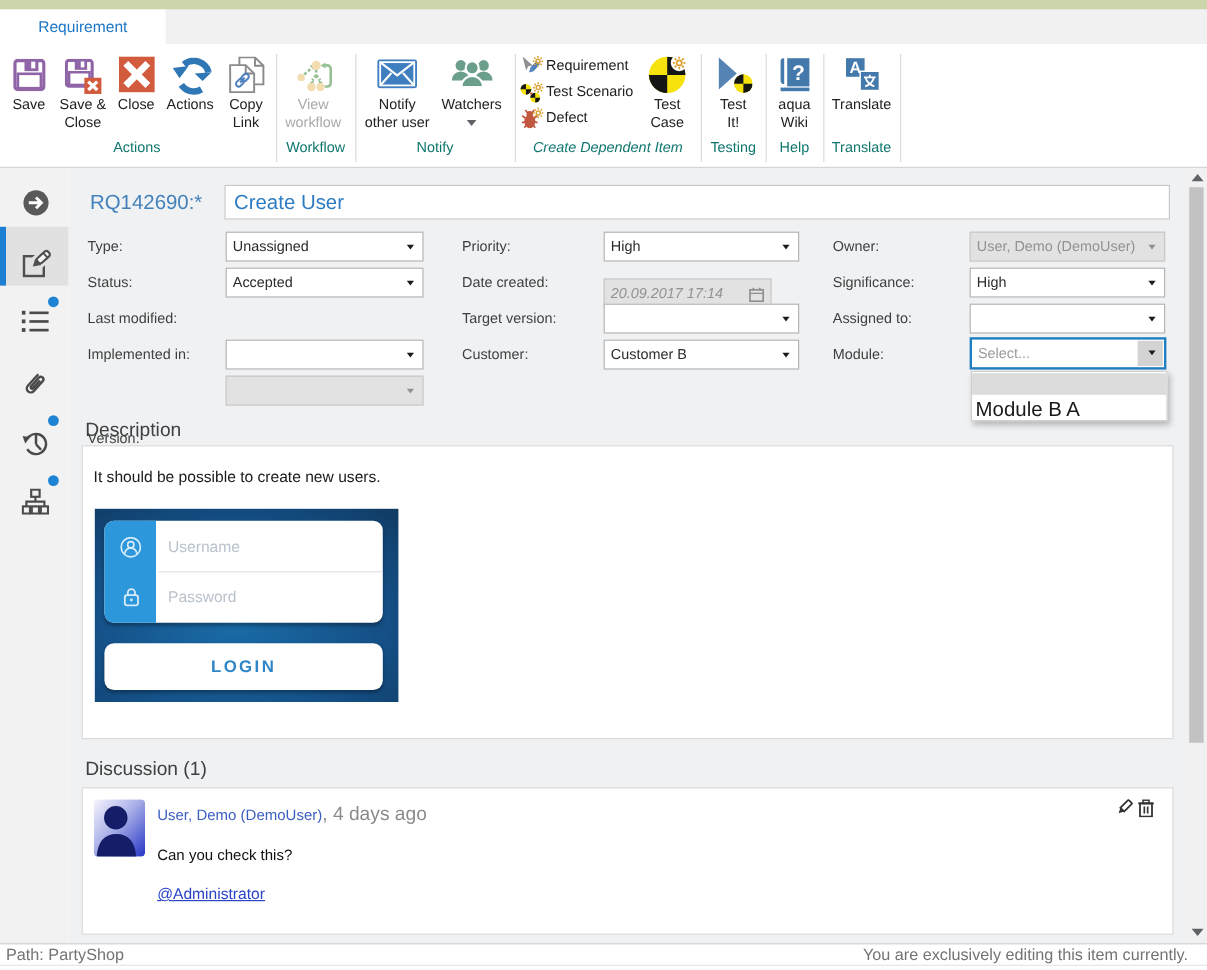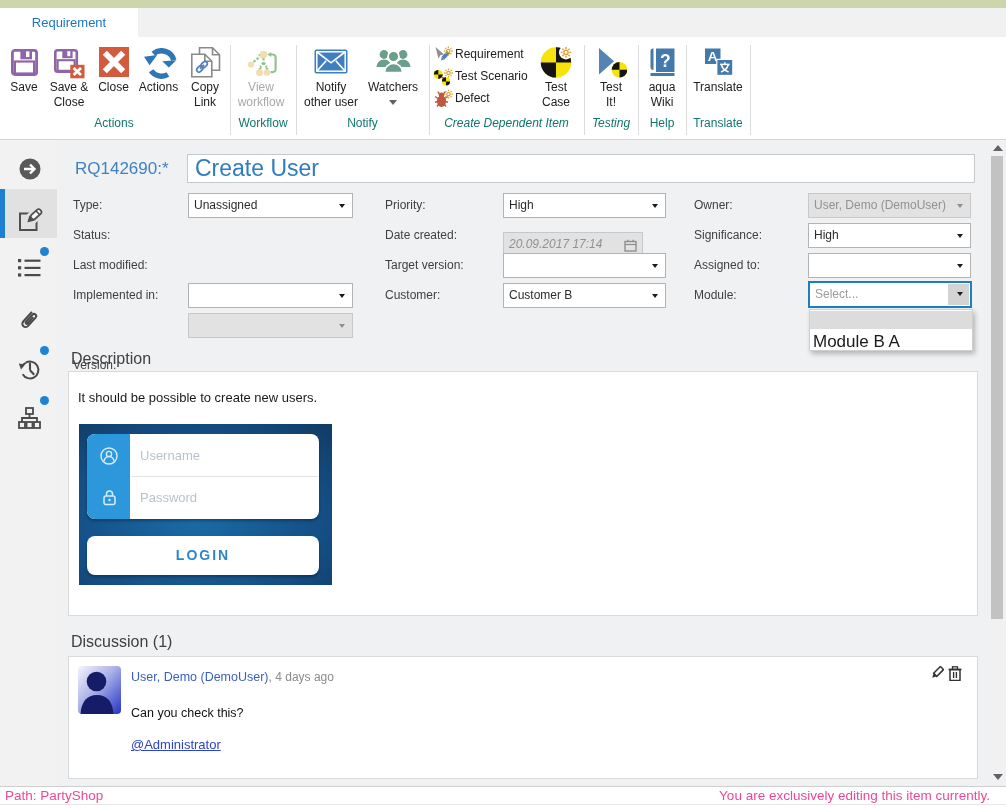--- a/index.html
+++ b/index.html
@@ -30,54 +30,54 @@
 #navbar { left:0; top:189px; width:5px; height:49px; background:#1d7fd1; }
 .navdot { position:absolute; width:9px; height:9px; border-radius:50%; background:#1f83d3; }
 
 
 #sbtrack { left:989px; top:140px; width:17px; height:646px; background:#f1f1f2; }
 #sbthumb { left:991px; top:156px; width:12px; height:463px; background:#c2c2c2; }
 .sbarrow { position:absolute; width:0; height:0; }
 
 
 #titlelab { left:75px; top:156px; width:110px; height:25px; line-height:25px; font-size:17px; color:#4381bc; }
-#titleinput { left:187px; top:154px; width:788px; height:29px; background:#fff; border:1px solid #c9c9c9; line-height:27px; font-size:23px; color:#2e7cc1; padding-left:7px; }
+#titleinput { left:187px; top:154px; width:788px; height:29px; background:#fff; border:1px solid #c9c9c9; line-height:27px; font-size:17px; color:#2e7cc1; padding-left:7px; }
 .flabel { position:absolute; width:120px; height:25px; line-height:25px; font-size:12px; color:#3f3f3f; }
 .combo { position:absolute; height:25px; background:#fff; border:1px solid #b3b3b3; line-height:23px; font-size:12px; color:#2b2b2b; padding-left:5px; }
 .combo .caret { position:absolute; right:7px; top:10px; width:0; height:0; border-left:3.5px solid transparent; border-right:3.5px solid transparent; border-top:4.5px solid #1a1a1a; }
 .combo.dis { background:#e2e2e2; border-color:#c8c8c8; color:#929292; }
 .combo.dis .caret { border-top-color:#8f8f8f; }
 .calic { position:absolute; right:5px; top:6px; }
 
 
 .sechead { position:absolute; font-size:16px; color:#404040; }
 .panel { position:absolute; left:68px; width:910px; background:#fff; border:1px solid #d9d9d9; }
 
 
 #statusbar { left:0; top:786px; width:1006px; height:22px; background:#fff; border-top:1px solid #cfcfcf; }
 #statusline { left:0; top:804px; width:1006px; height:1px; background:#e7e7e7; }
-.sbtext { position:absolute; top:788px; font-size:13.5px; color:#ec4899; }
+.sbtext { position:absolute; top:788px; font-size:13.5px; color:#737373; }
 
 
 #modlist { left:809px; top:309px; width:164px; height:42px; background:#fff; border:1px solid #cfcfcf; box-shadow:2px 3px 5px rgba(0,0,0,0.25); }
 #moditem1 { left:810px; top:311px; width:162px; height:18px; background:#dcdcdc; }
 #moditem2 { left:813px; top:332px; width:155px; height:19px; line-height:19px; font-size:17px; color:#1a1a1a; }
 
 
 #loginimg { left:79px; top:424px; width:253px; height:161px; background:radial-gradient(ellipse 250px 165px at 46% 60%, #1a6ba7 0%, #144e84 52%, #0d2c4a 100%); }
 #logingroup { position:absolute; left:8px; top:10px; width:232px; height:85px; background:#fff; border-radius:8px; box-shadow:0 2px 3px rgba(0,0,0,0.3); }
 #loginblue { position:absolute; left:8px; top:10px; width:43px; height:85px; background:#2d97dc; border-radius:8px 0 0 8px; }
 #logindiv { position:absolute; left:53px; top:52px; width:186px; height:1px; background:#dde3e8; }
 .lph { position:absolute; left:61px; font-size:13px; color:#b9c2cc; }
 #loginbtn { position:absolute; left:8px; top:112px; width:232px; height:39px; background:#fff; border-radius:8px; box-shadow:0 2px 3px rgba(0,0,0,0.3); text-align:center; line-height:39px; font-size:14px; font-weight:bold; color:#2e86c8; letter-spacing:2px; }
 
 
 #avatar { left:78px; top:666px; width:43px; height:48px; border-radius:4px; overflow:hidden; }
 .disc-name { left:131px; top:670px; font-size:12.5px; color:#3b5fc0; }
-.disc-ago { color:#8b8b8b; font-size:12px; }
+.disc-ago { color:#8b8b8b; font-size:16px; }
 .disc-msg { left:131px; top:706px; font-size:12.5px; color:#111; }
 .disc-mention { left:131px; top:737px; font-size:13px; color:#2a43c8; text-decoration:underline; }
 </style>
 </head>
 <body>
 <div id="app">
   <div class="abs" id="strip"></div>
   <div class="abs" id="tabrow"></div>
   <div class="abs" id="tabactive"></div>
   <div class="abs" id="tabtext">Requirement</div>
@@ -86,21 +86,21 @@
     <div class="vsep" style="left:296px;"></div>
     <div class="vsep" style="left:429px;"></div>
     <div class="vsep" style="left:584px;"></div>
     <div class="vsep" style="left:638px;"></div>
     <div class="vsep" style="left:686px;"></div>
     <div class="vsep" style="left:750px;"></div>
     <div class="glabel" style="left:40px; width:148px;">Actions</div>
     <div class="glabel" style="left:231px; width:64px;">Workflow</div>
     <div class="glabel" style="left:297px; width:131px;">Notify</div>
     <div class="glabel" style="left:430px; width:153px;font-style:italic;">Create Dependent Item</div>
-    <div class="glabel" style="left:585px; width:52px;font-style:italic;">Testing</div>
+    <div class="glabel" style="left:585px; width:52px;">Testing</div>
     <div class="glabel" style="left:639px; width:46px;">Help</div>
     <div class="glabel" style="left:687px; width:62px;">Translate</div>
 
     <div class="rbtn" style="left:2px; width:44px;">
       <div class="ric">
           <svg width="27" height="27" viewBox="0 0 27 27" style="margin-top:4.7px">
 <rect x="1.4" y="1.4" width="24.2" height="24.2" rx="2.5" fill="none" stroke="#9065a8" stroke-width="2.8"></rect>
 <rect x="9.4" y="0.9" width="11.6" height="9.4" fill="#9065a8"></rect>
 <rect x="15" y="2.4" width="3.4" height="5.6" fill="#fff"></rect>
 <rect x="3.9" y="12.5" width="19.2" height="12" fill="#fff" stroke="#9065a8" stroke-width="2.2"></rect>
@@ -422,20 +422,21 @@
   <div class="flabel" style="left:385px; top:193px;">Priority:</div>
   <div class="flabel" style="left:385px; top:223px;">Date created:</div>
   <div class="flabel" style="left:385px; top:253px;">Target version:</div>
   <div class="flabel" style="left:385px; top:283px;">Customer:</div>
   <div class="flabel" style="left:694px; top:193px;">Owner:</div>
   <div class="flabel" style="left:694px; top:223px;">Significance:</div>
   <div class="flabel" style="left:694px; top:253px;">Assigned to:</div>
   <div class="flabel" style="left:694px; top:283px;">Module:</div>
 
   <div class="combo" style="left:188px; top:193px; width:165px;">Unassigned<span class="caret"></span></div>
+  <div class="combo" style="left:188px; top:223px; width:165px;">Accepted<span class="caret"></span></div>
   <div class="combo" style="left:188px; top:283px; width:165px;">
       <span class="caret"></span>
     </div>
   <div class="combo dis" style="left:188px; top:313px; width:165px;">
       <span class="caret"></span>
     </div>
 
   <div class="combo" style="left:503px; top:193px; width:163px;">High<span class="caret"></span></div>
   <div class="combo dis" style="left:503px; top:232px; width:140px;font-style:italic;">20.09.2017 17:14<svg class="calic" width="13" height="13" viewBox="0 0 13 13">
 <rect x="1" y="2.5" width="11" height="9.5" fill="none" stroke="#8f8f8f" stroke-width="1.4"></rect>

